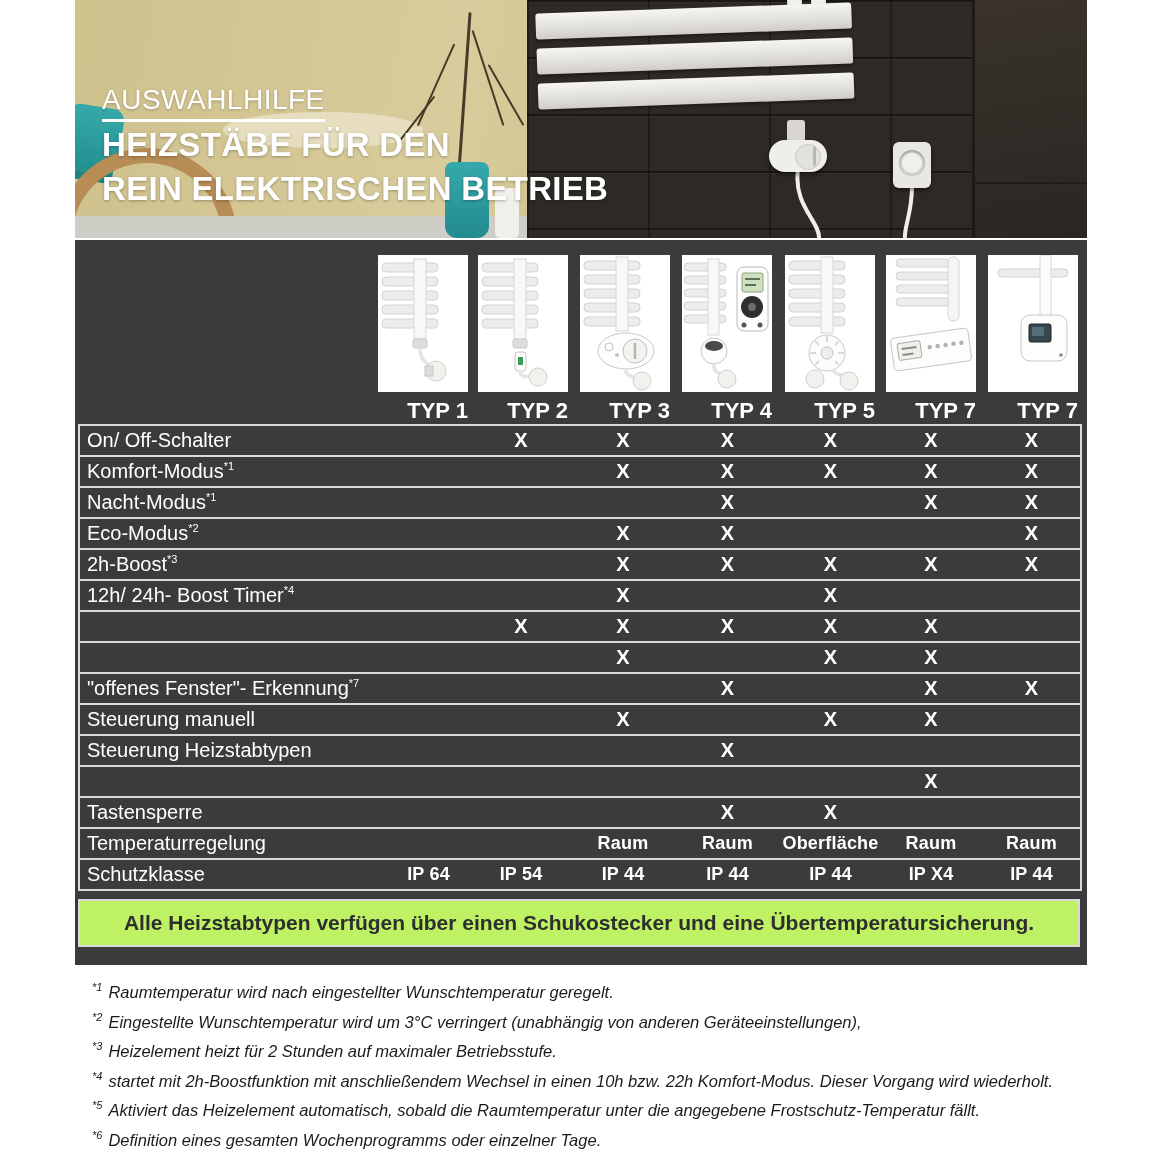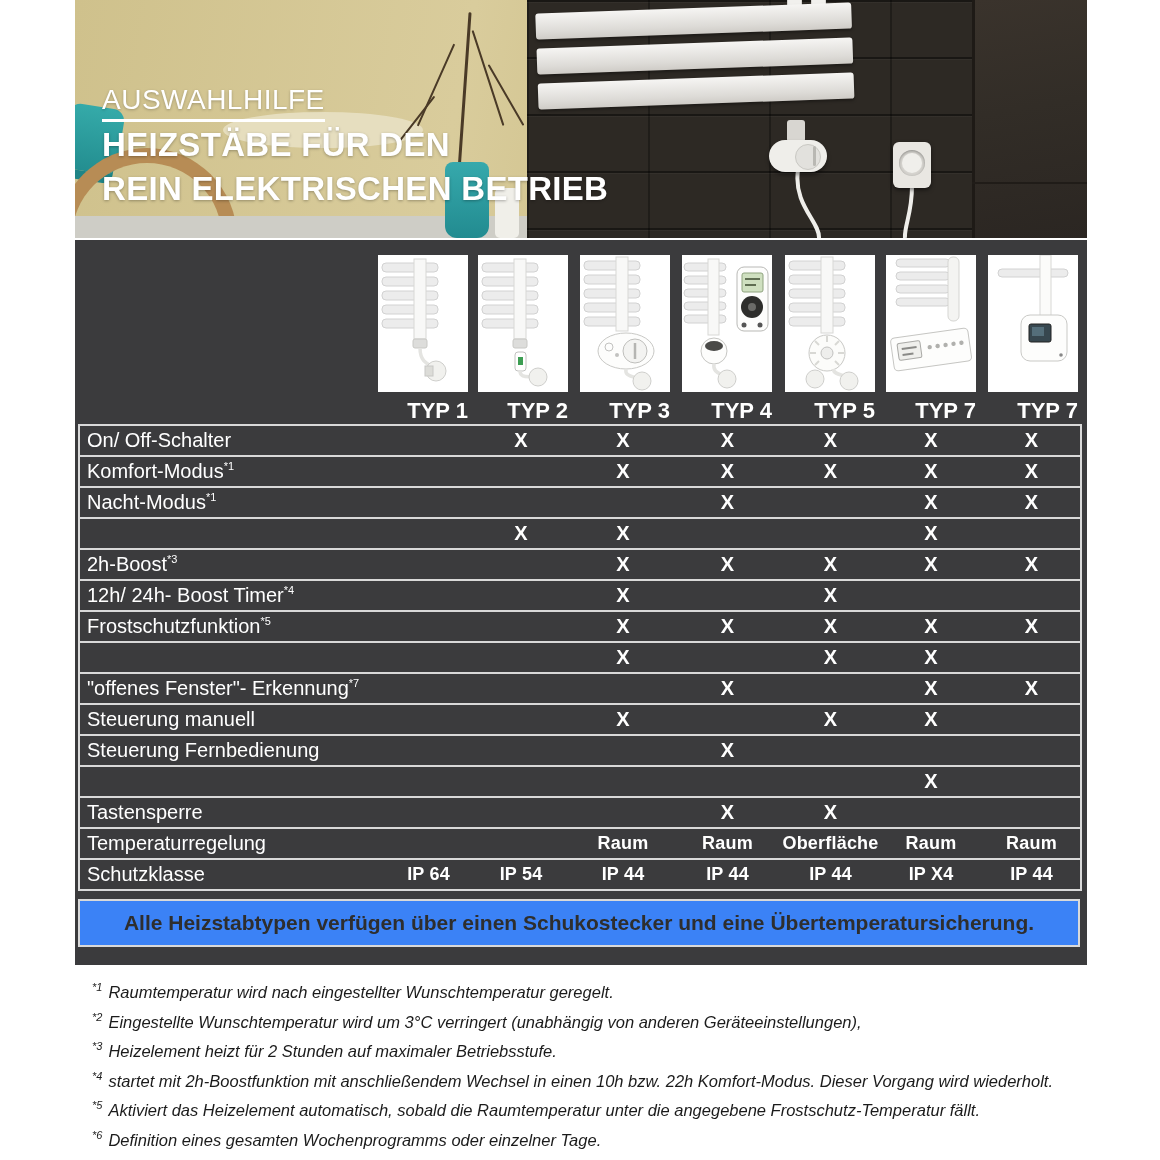--- a/index.html
+++ b/index.html
@@ -67,21 +67,21 @@
   .rows{position:absolute;left:3px;top:184px;width:1000px;border:2px solid #d9d9d9;}
   .trow{display:grid;grid-template-columns:306px 85px 100px 104px 105px 101px 100px 101px;
         height:29px;border-bottom:2px solid #d9d9d9;align-items:center;background:#3b3b3d;}
   .trow:last-child{border-bottom:none;border-radius:6px;}
   .rlabel{color:#fff;font-size:20px;padding-left:7px;white-space:nowrap;overflow:hidden;}
   .rlabel sup{font-size:11px;vertical-align:super;letter-spacing:0;}
   .cell{text-align:center;color:#fff;}
   .mark{font-size:20px;font-weight:700;}
   .val{font-size:18px;font-weight:700;letter-spacing:.2px;}
   .banner{position:absolute;left:3px;top:659px;width:1002px;height:48px;box-sizing:border-box;
-          background:#3b82f6;border:2px solid #d9d9d9;text-align:center;line-height:44px;
+          background:#bef264;border:2px solid #d9d9d9;text-align:center;line-height:44px;
           font-size:21px;font-weight:700;color:#2e2e2e;}
 
   
   .footnotes{position:absolute;left:92px;top:975px;width:1000px;color:#1b1b1b;
              font-style:italic;font-size:16.5px;line-height:25px;}
   .fn sup{font-size:11px;font-style:italic;margin-right:6px;}
 
   svg{display:block;}
 </style>
 </head>
@@ -301,20 +301,21 @@
         <div class="rlabel"><span class="rl-text">Nacht-Modus</span><sup class="rl-sup">*1</sup></div>
       <div class="cell mark"></div>
           <div class="cell mark"></div>
           <div class="cell mark"></div>
           <div class="cell mark">X</div>
           <div class="cell mark"></div>
           <div class="cell mark">X</div>
           <div class="cell mark">X</div>
         </div>
         <div class="trow">
+        <div class="rlabel"><span class="rl-text">Eco-Modus</span><sup class="rl-sup">*2</sup></div>
       <div class="cell mark"></div>
           <div class="cell mark"></div>
           <div class="cell mark">X</div>
           <div class="cell mark">X</div>
           <div class="cell mark"></div>
           <div class="cell mark"></div>
           <div class="cell mark">X</div>
         </div>
         <div class="trow">
         <div class="rlabel"><span class="rl-text">2h-Boost</span><sup class="rl-sup">*3</sup></div>
@@ -330,21 +331,20 @@
         <div class="rlabel"><span class="rl-text">12h/ 24h- Boost Timer</span><sup class="rl-sup">*4</sup></div>
       <div class="cell mark"></div>
           <div class="cell mark"></div>
           <div class="cell mark">X</div>
           <div class="cell mark"></div>
           <div class="cell mark">X</div>
           <div class="cell mark"></div>
           <div class="cell mark"></div>
         </div>
         <div class="trow">
-        <div class="rlabel"><span class="rl-text">Frostschutzfunktion</span><sup class="rl-sup">*5</sup></div>
       <div class="cell mark"></div>
           <div class="cell mark"></div>
           <div class="cell mark">X</div>
           <div class="cell mark">X</div>
           <div class="cell mark">X</div>
           <div class="cell mark">X</div>
           <div class="cell mark">X</div>
         </div>
         <div class="trow">
       <div class="cell mark"></div>
@@ -369,21 +369,21 @@
         <div class="rlabel"><span class="rl-text">Steuerung manuell</span></div>
       <div class="cell mark"></div>
           <div class="cell mark"></div>
           <div class="cell mark">X</div>
           <div class="cell mark"></div>
           <div class="cell mark">X</div>
           <div class="cell mark">X</div>
           <div class="cell mark"></div>
         </div>
         <div class="trow">
-        <div class="rlabel"><span class="rl-text">Steuerung Fernbedienung</span></div>
+        <div class="rlabel"><span class="rl-text">Steuerung Heizstabtypen</span></div>
       <div class="cell mark"></div>
           <div class="cell mark"></div>
           <div class="cell mark"></div>
           <div class="cell mark">X</div>
           <div class="cell mark"></div>
           <div class="cell mark"></div>
           <div class="cell mark"></div>
         </div>
         <div class="trow">
       <div class="cell mark"></div>

